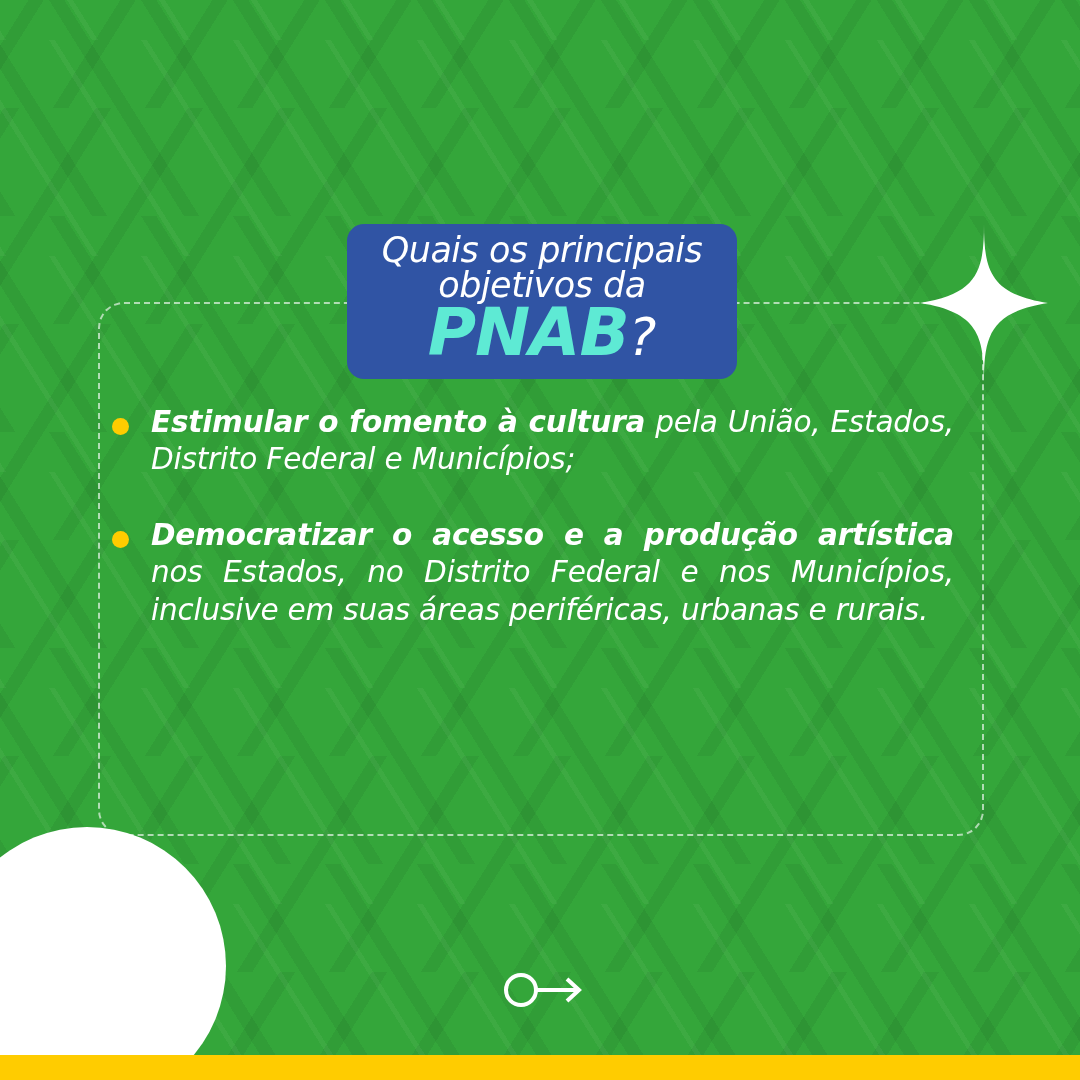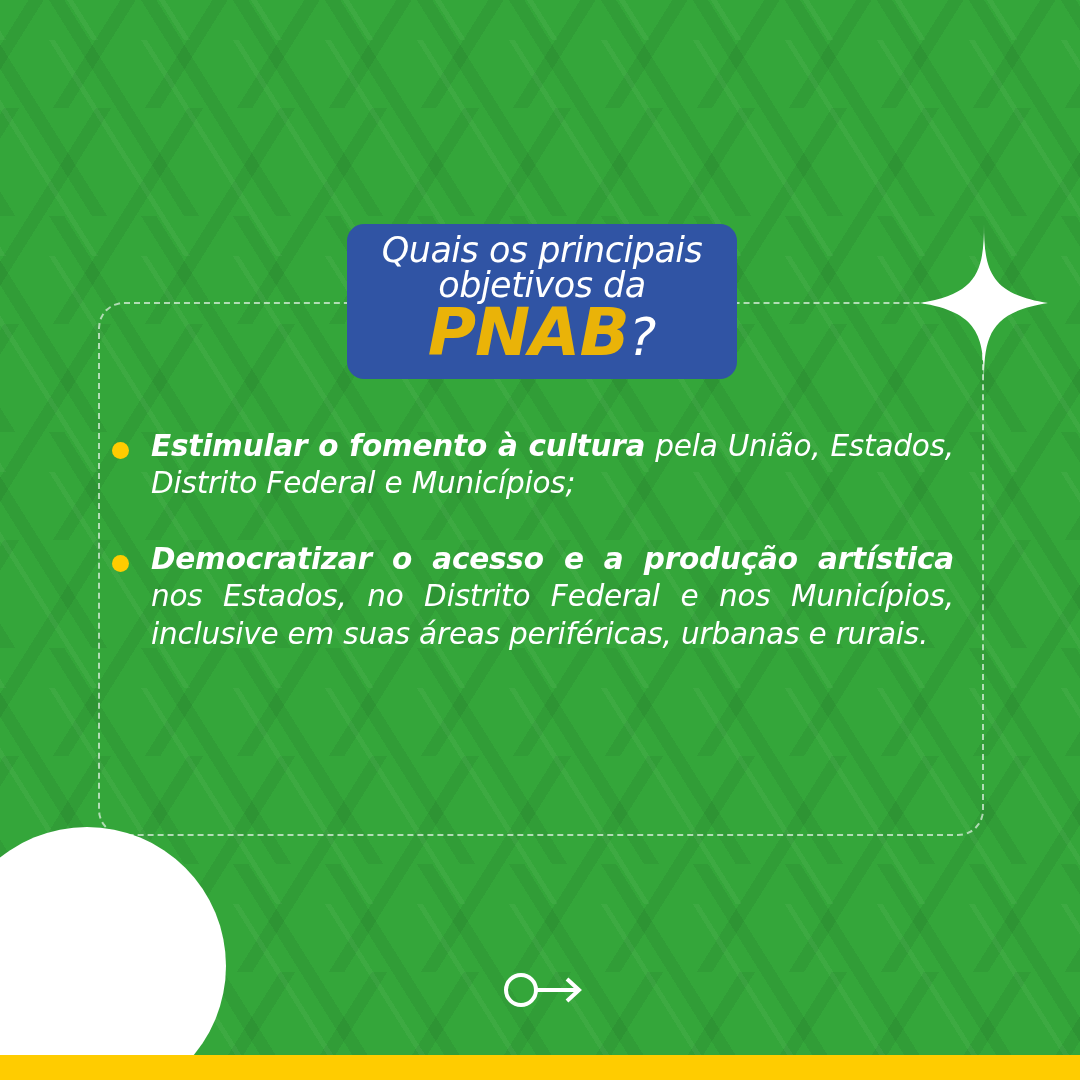--- a/index.html
+++ b/index.html
@@ -94,39 +94,39 @@
   .title-line.l1{ font-size:35px; }
   .title-line.l2{ font-size:35px; }
   .title-big{
     display:flex;
     align-items:baseline;
     justify-content:center;
     line-height:1;
     margin-top:-2px;
   }
   .title-big .acro{
-    color:#eab308;
+    color:#5eead4;
     font-family:"DejaVu Sans", sans-serif;
     font-style:italic;
     font-weight:700;
     font-size:66px;
     letter-spacing:-1px;
   }
   .title-big .qmark{
     color:#ffffff;
     font-family:"DejaVu Sans", sans-serif;
     font-style:italic;
     font-weight:400;
     font-size:52px;
   }
 
   
   .bullet-list{
     position:absolute;
-    left:112px; top:428px;
+    left:112px; top:404px;
     width:842px;
   }
   .bullet-item{
     position:relative;
     display:block;
     margin-bottom:38px;
   }
   .bullet-item:last-child{ margin-bottom:16px; }
 
   .bullet-dot{

